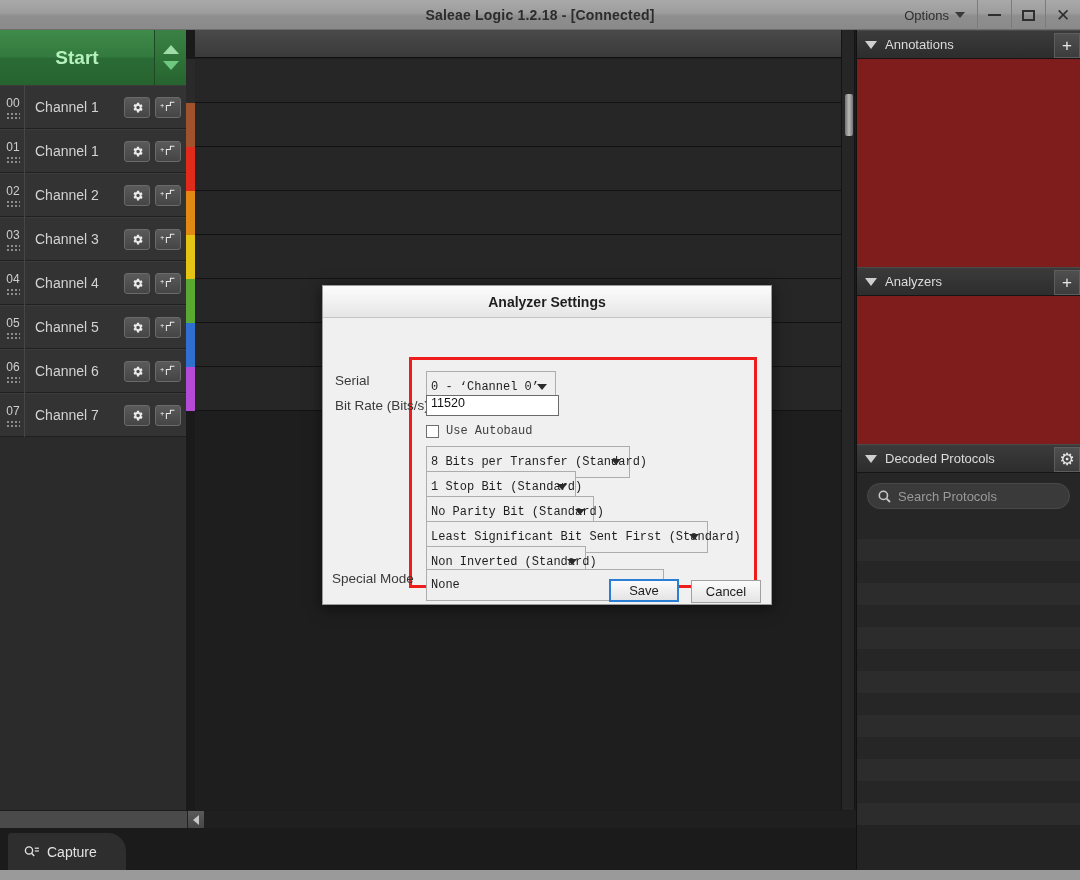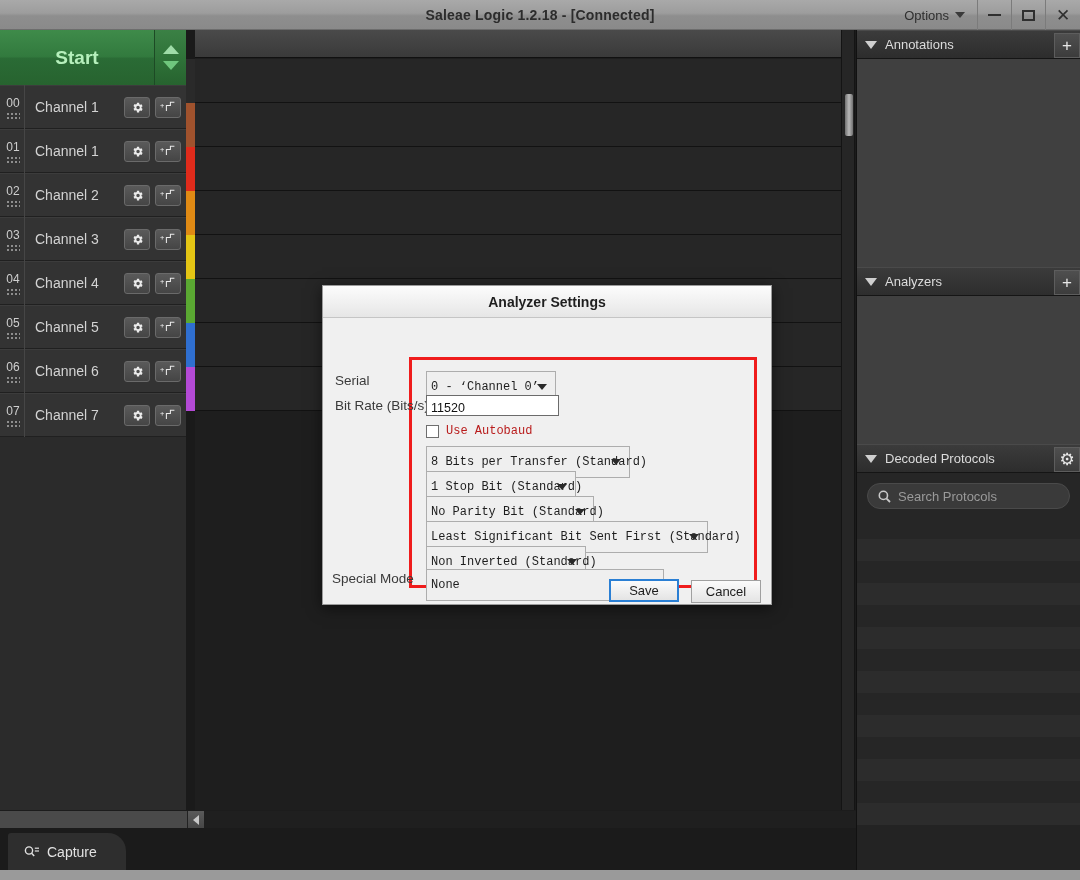--- a/index.html
+++ b/index.html
@@ -107,21 +107,21 @@
     padding-left: 8px; position: relative;
   }
   .tri-dn { width:0;height:0;border-left:6px solid transparent;border-right:6px solid transparent;border-top:8px solid #cfcfcf; margin-right:8px; }
   .sect-title { color: #dcdcdc; font-size: 13px; }
   .sect-action {
     position: absolute; right: 0; top: 2px; width: 26px; height: 25px;
     background: linear-gradient(to bottom,#4f4f4f,#3c3c3c); border: 1px solid #5d5d5d;
     display: flex; align-items: center; justify-content: center;
     color: #e8e8e8; font-size: 17px; line-height: 1;
   }
-  .sect-body { background: #404040; text-align: center; }
+  .sect-body { background: #7f1d1d; text-align: center; }
   .search-wrap { padding: 10px 10px 8px 10px; background: #262626; }
   .search-box {
     height: 26px; border-radius: 13px; background: #3a3a3a; border: 1px solid #4a4a4a;
     display: flex; align-items: center; padding: 0 10px; gap: 7px;
   }
   .search-box .ph { color: #9a9a9a; font-size: 13px; }
   .proto-rows { }
   .proto-row { height: 22px; }
   .proto-row.alt { background: #2c2c2c; }
   .proto-row.base { background: #262626; }
@@ -172,26 +172,26 @@
     font-size: 12px; color: #1d1d1d; font-family: "Liberation Mono","DejaVu Sans Mono",monospace;
   }
   .combo .cb-text { white-space: nowrap; }
   .cb-arrow {
     width:0;height:0;border-left:5px solid transparent;border-right:5px solid transparent;
     border-top:6px solid #2a2a2a; margin-left: 8px;
   }
   .cb-arrow.right { position: absolute; right: 8px; }
   .textinput {
     position: absolute; height: 21px; background: #ffffff; border: 1px solid #6b6b6b;
-    display: flex; align-items: flex-end; padding: 0 4px; font-size: 12.5px; color: #111;
+    display: flex; align-items: flex-start; padding: 0 4px; font-size: 12.5px; color: #111;
     font-family: "Liberation Sans", sans-serif;
   }
   .chkrow { position: absolute; display: flex; align-items: center; gap: 7px; }
   .chkbox { width: 13px; height: 13px; background: #fff; border: 1px solid #6e6e6e; }
-  .chklabel { font-size: 12px; color: #b91c1c; font-family: "Liberation Mono","DejaVu Sans Mono",monospace; }
+  .chklabel { font-size: 12px; color: #404040; font-family: "Liberation Mono","DejaVu Sans Mono",monospace; }
 
   .dlg-btn {
     position: absolute; height: 23px; width: 70px;
     background: linear-gradient(to bottom,#fbfbfb,#e4e4e4); border: 1px solid #a0a0a0;
     display: flex; align-items: center; justify-content: center;
     font-size: 13px; color: #1c1c1c;
   }
   .dlg-btn.primary { border: 2px solid #2a7fd4; }
 </style>
 </head>

